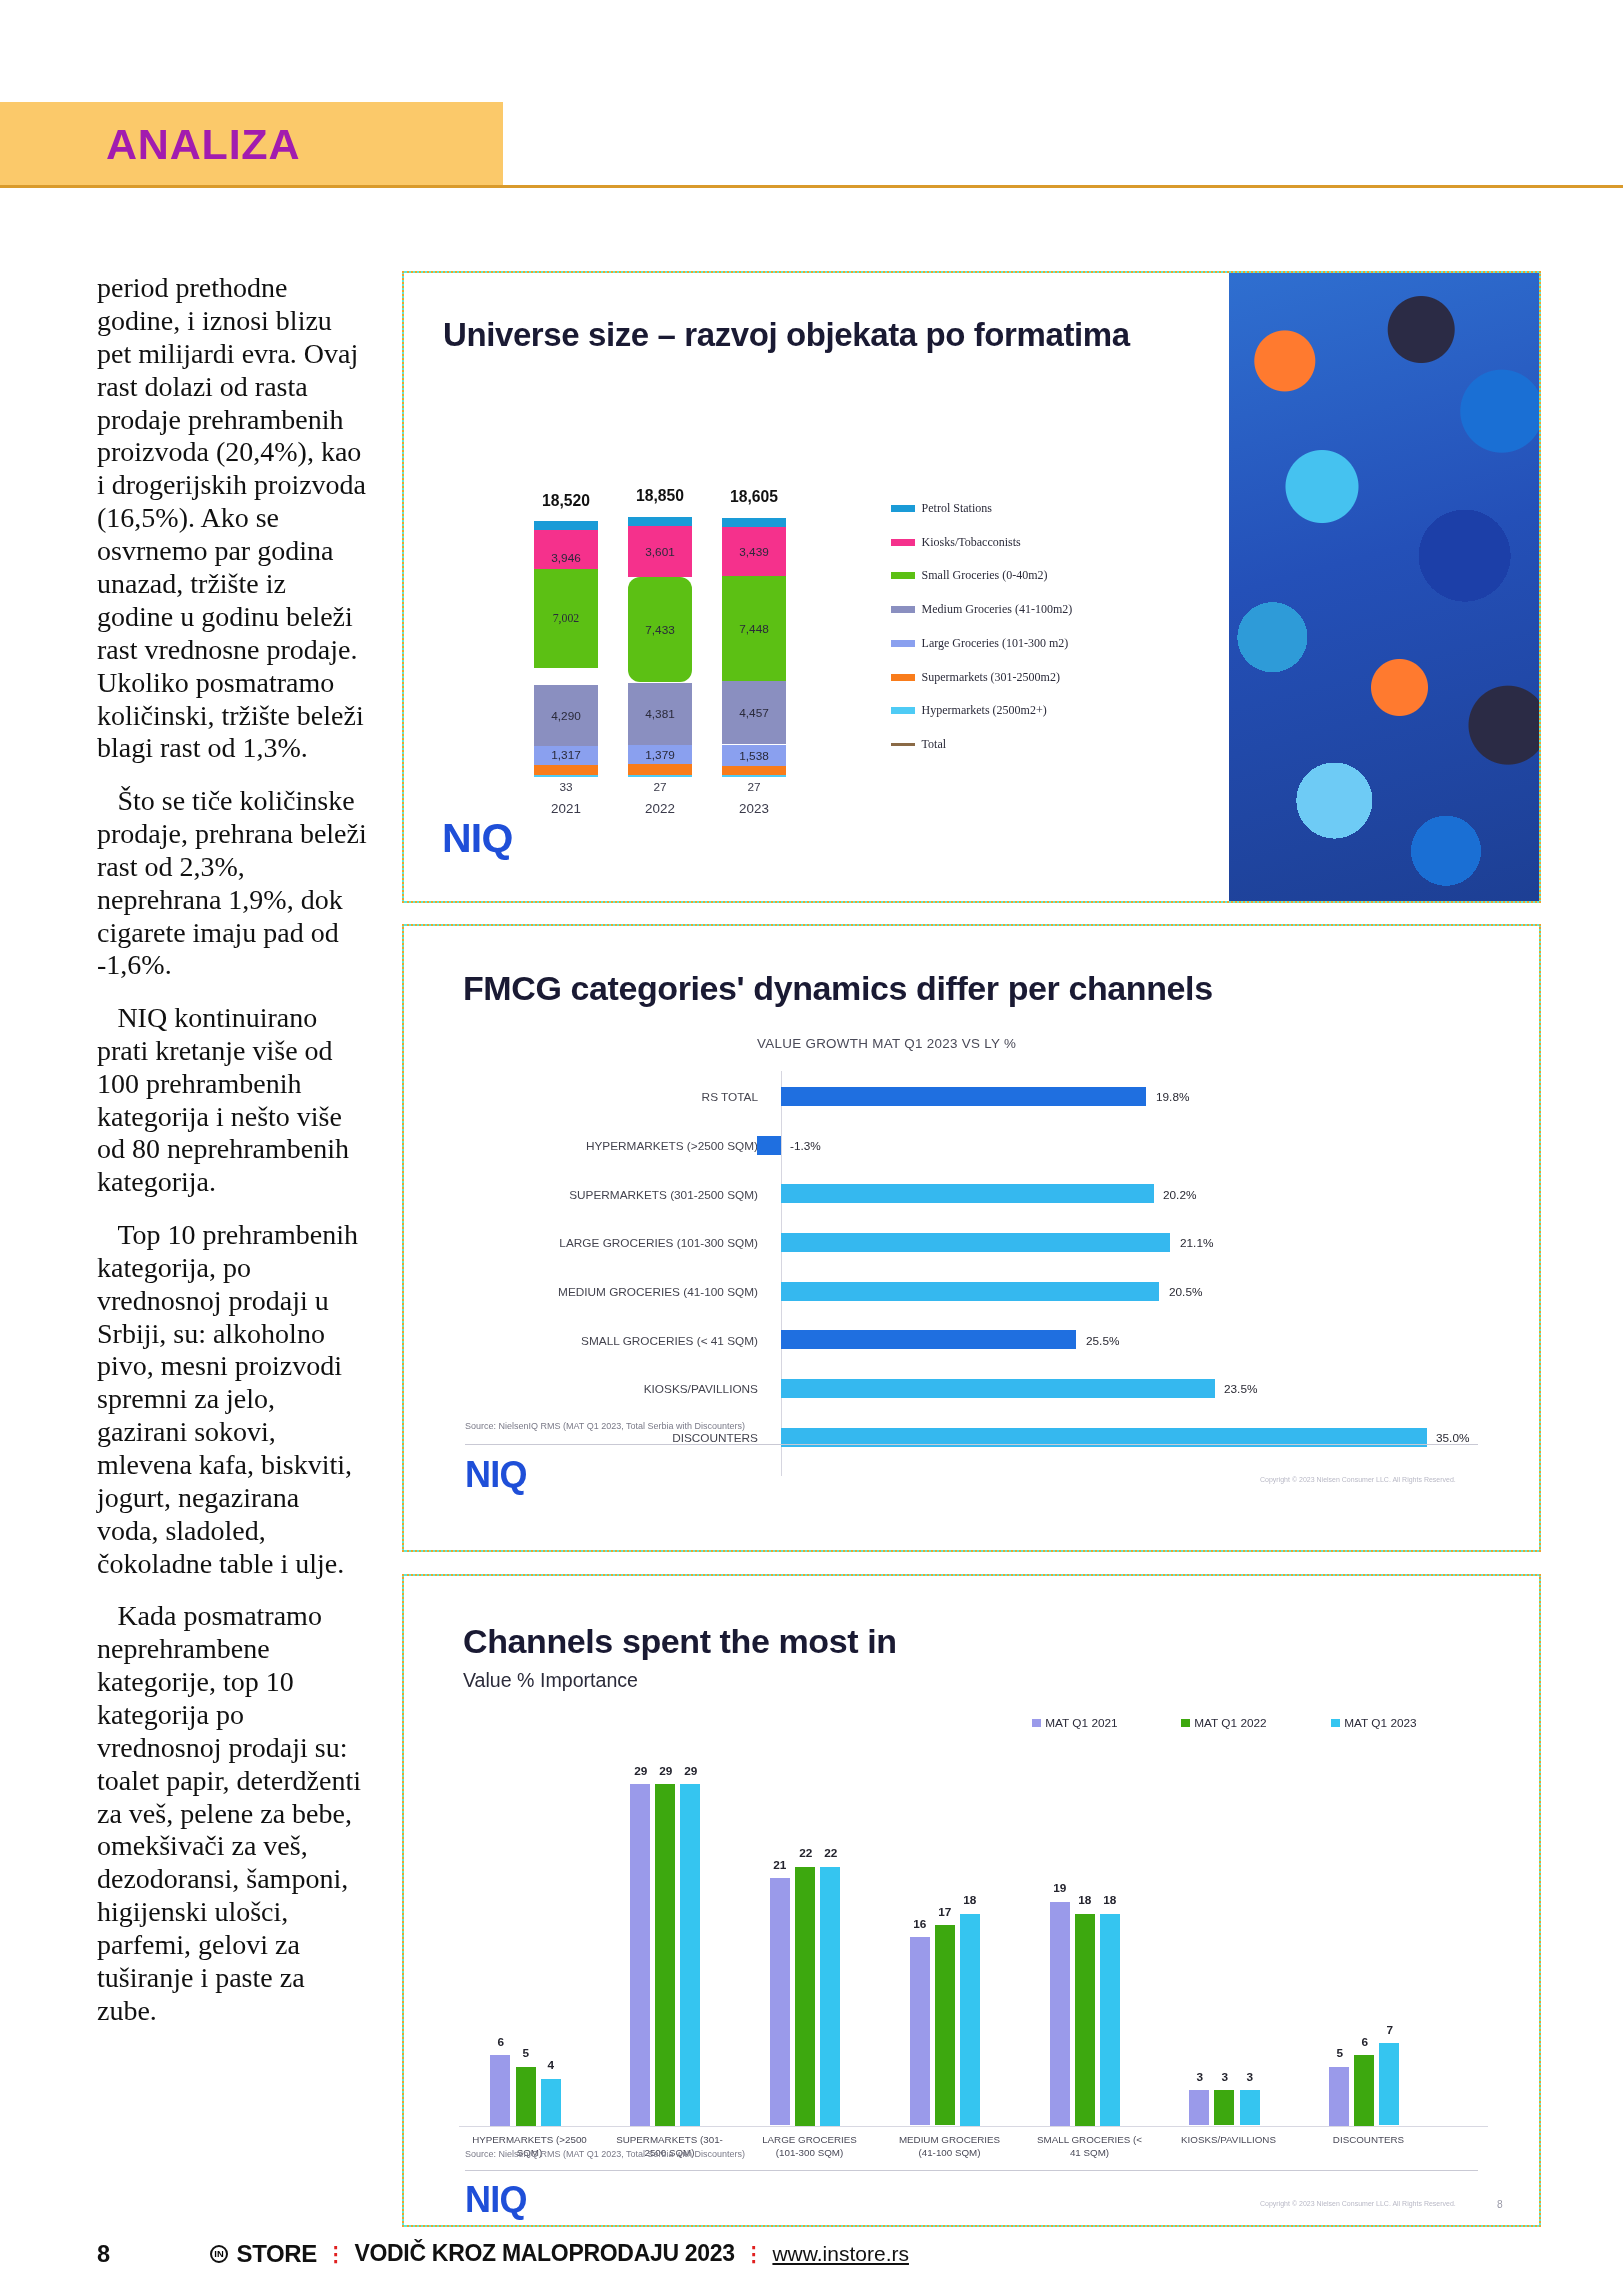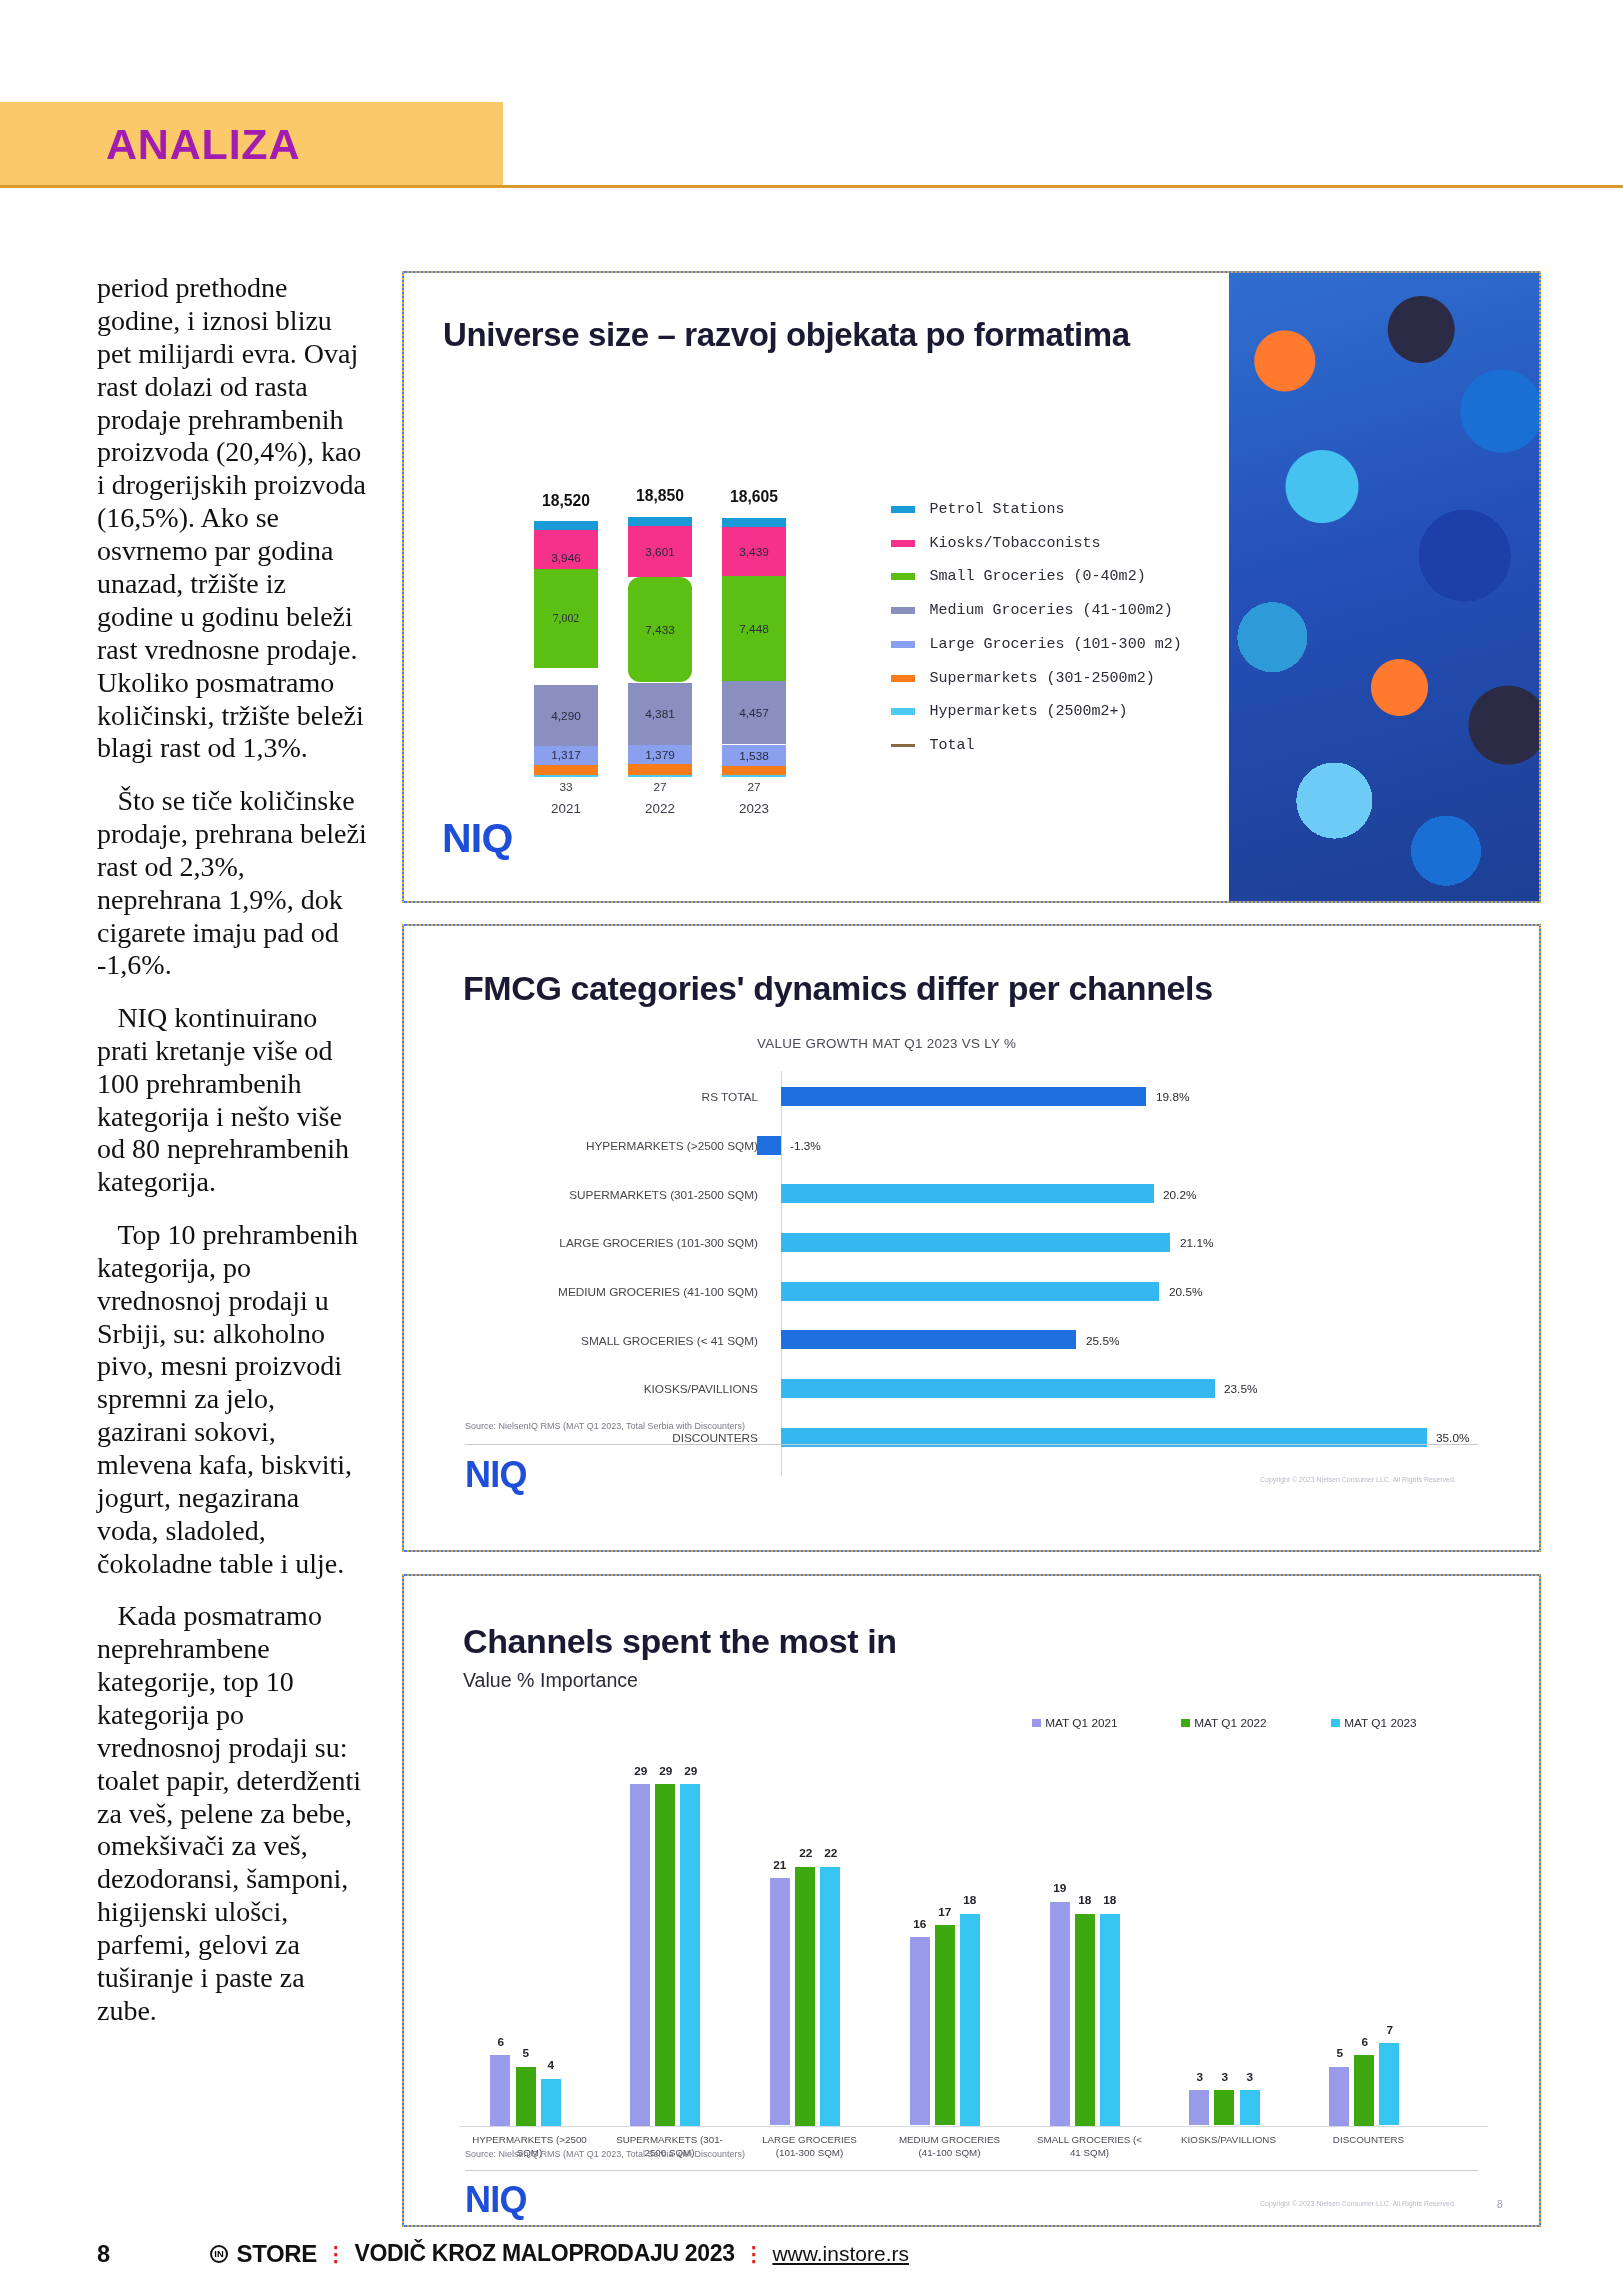--- a/index.html
+++ b/index.html
@@ -24,21 +24,21 @@
   #article-column {
     position: absolute; left: 97px; top: 272px; width: 270px;
     font-family: "Liberation Serif", serif; font-size: 28px; line-height: 1.175;
     color: #111111; text-align: left; hyphens: none;
   }
   #article-column p { margin-bottom: 19.6px; }
   #article-column p.indent { text-indent: 20.4px; }
 
   
   .panel {
-    position: absolute; border: 2.4px dotted #f0a32a; background: #3b82f6;
+    position: absolute; border: 2.4px dotted #f0a32a; background: #5eead4;
   }
   #panel-universe { left: 402px; top: 271px; width: 1139px; height: 632px; }
   #panel-fmcg     { left: 402px; top: 924px; width: 1139px; height: 628px; }
   #panel-channels { left: 402px; top: 1574px; width: 1139px; height: 653px; }
 
   .slide { position: absolute; inset: 0; overflow: hidden; background: #fff; }
 
   .slide-title {
     position: absolute; font-family: "Liberation Sans", sans-serif;
     font-weight: bold; color: #1a1a33; letter-spacing: -0.4px;
@@ -80,22 +80,22 @@
   .stack-col { position: absolute; width: 64px; }
   .seg { position: absolute; left: 0; width: 100%; display:flex; align-items:center; justify-content:center;
          font-family:"Liberation Sans", sans-serif; font-size: 11.8px; color:#2a2a3a; }
   .stack-total { position: absolute; width: 100%; text-align: center;
          font-family:"Liberation Sans", sans-serif; font-weight:bold; font-size: 15.7px; color:#111; }
   .stack-foot { position: absolute; width: 100%; text-align: center;
          font-family:"Liberation Sans", sans-serif; font-size: 11.8px; color:#3a3a4a; }
   .stack-year { position: absolute; width: 100%; text-align: center;
          font-family:"Liberation Sans", sans-serif; font-size: 13.4px; color:#3a3a4a; }
 
-  .legend-row { position: absolute; display:flex; align-items:center; gap: 15px;
-         font-family:Liberation Mono, monospace; font-size: 15px; color:#2b2b3a; white-space: nowrap; }
+  .legend-row { position: absolute; display:flex; align-items:center; gap: 7px;
+         font-family:Liberation Serif, serif; font-size: 12px; color:#2b2b3a; white-space: nowrap; }
   .legend-swatch { width: 23.6px; height: 7px; flex: 0 0 auto; }
 
   
   .h-axis { position:absolute; width:0.8px; background:#d6d6e0; }
   .h-label { position:absolute; text-align:right;
       font-family:"Liberation Sans", sans-serif; font-size:11.8px; color:#44444f; white-space:nowrap; }
   .h-bar { position:absolute; height:19px; }
   .h-val { position:absolute; font-family:"Liberation Sans", sans-serif; font-size:11.8px; color:#2a2a34; white-space:nowrap; }
   .h-sub { position:absolute; font-family:"Liberation Sans", sans-serif; font-size:13.4px; color:#4a4a58; letter-spacing:0.3px; }
   .g-bar { position:absolute; bottom:0; width:19.6px; }

